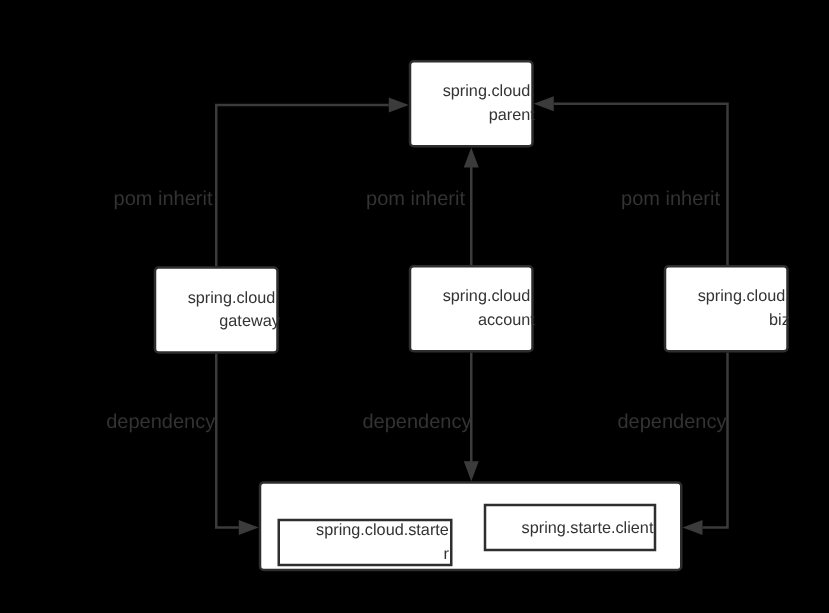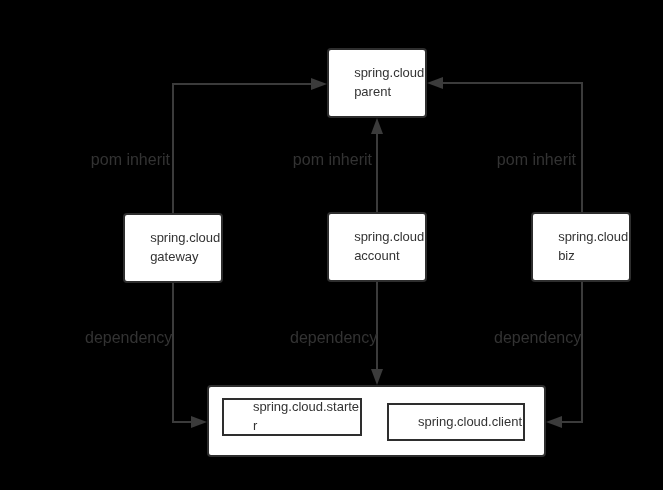--- a/index.html
+++ b/index.html
@@ -23,35 +23,35 @@
   }
   .node {
     position: absolute;
     box-sizing: border-box;
     background: #ffffff;
     border: 2px solid #2e2e2e;
     border-radius: 4px;
     display: flex;
     align-items: center;
     justify-content: center;
-    text-align: left;
+    text-align: right;
     color: #333333;
     font-size: 13px;
     line-height: 1.45;
     white-space: pre-line;
     z-index: 2;
     padding-left: 28px;
   }
   .node-parent  { left: 327px; top: 48px;  width: 100px; height: 70px; }
   .node-gateway { left: 123px; top: 213px; width: 100px; height: 70px; }
   .node-account { left: 327px; top: 212px; width: 100px; height: 70px; }
   .node-biz     { left: 531px; top: 212px; width: 100px; height: 70px; }
   .node-group   { left: 207px; top: 385px; width: 339px; height: 72px; }
   .node-inner   { border-radius: 0; z-index: 3; }
-  .node-starter { left: 222px; top: 398px; width: 140px; height: 38px; }
+  .node-starter { left: 222px; top: 415px; width: 140px; height: 38px; }
   .node-client  { left: 387px; top: 403px; width: 138px; height: 38px; }
   .edge-label {
     position: absolute;
     width: 82px;
     color: #333333;
     font-size: 16px;
     line-height: 16px;
     text-align: right;
     white-space: nowrap;
     z-index: 2;
@@ -99,21 +99,21 @@
 account</div>
 
   <div class="node node-biz">spring.cloud.
 biz</div>
 
   <div class="node node-group"></div>
 
   <div class="node node-inner node-starter">spring.cloud.starte
 r</div>
 
-  <div class="node node-inner node-client">spring.cloud.client</div>
+  <div class="node node-inner node-client">spring.starte.client</div>
 
   <div class="edge-label lbl-pom-left">pom inherit</div>
 
   <div class="edge-label lbl-pom-mid">pom inherit</div>
 
   <div class="edge-label lbl-pom-right">pom inherit</div>
 
   <div class="edge-label lbl-dep-left">dependency</div>
 
   <div class="edge-label lbl-dep-mid">dependency</div>

